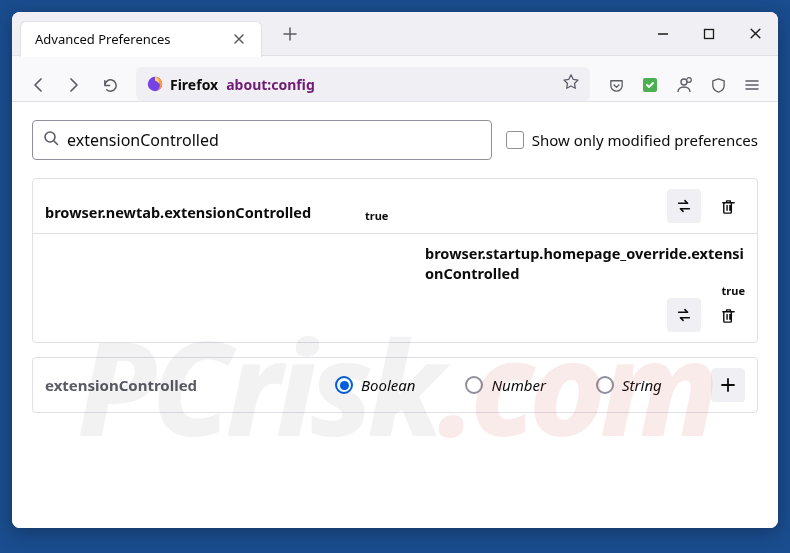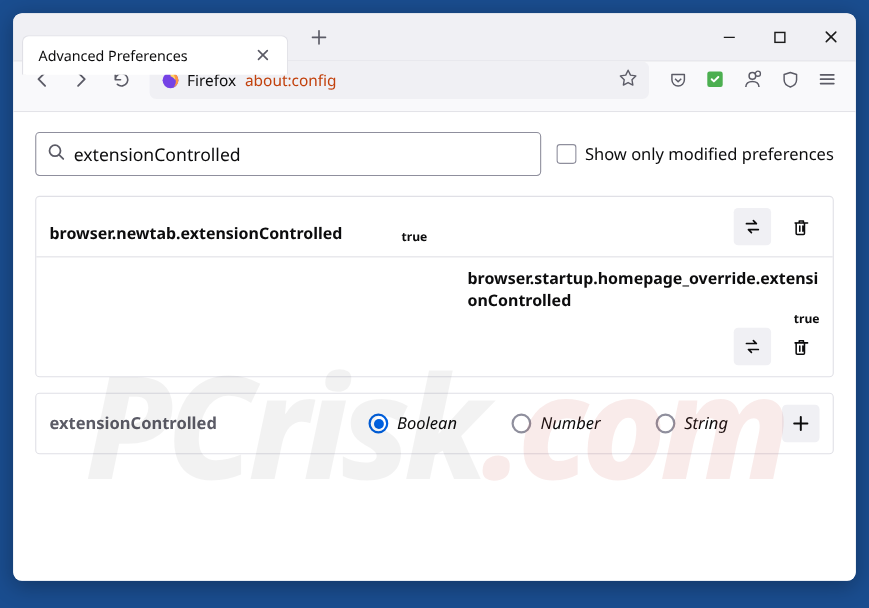--- a/index.html
+++ b/index.html
@@ -1,29 +1,29 @@
 <!DOCTYPE html>
 <html><head>
 <meta charset="utf-8">
 <style>
 * { margin:0; padding:0; box-sizing:border-box; font-family:system-ui,-apple-system,"Segoe UI",Arial,sans-serif; }
 body { background:#1a4d8f; width:790px; height:553px; overflow:hidden; }
 .window { position:absolute; left:12px; top:12px; width:766px; height:516px; background:#fff; border-radius:8px; box-shadow:0 4px 20px rgba(0,0,0,.3); display:flex; flex-direction:column; overflow:hidden; }
 .titlebar { height:44px; display:flex; align-items:center; background:#f0f0f4; border-bottom:1px solid #e0e0e6; }
-.tab { margin-left:8px; height:36px; background:#fff; border-radius:6px 6px 0 0; display:flex; align-items:center; padding:0 14px; gap:60px; font-size:13px; color:#0c0c0d; position:relative; top:16px; border:1px solid #e0e0e6; border-bottom:none; }
+.tab { margin-left:8px; height:36px; background:#fff; border-radius:6px 6px 0 0; display:flex; align-items:center; padding:0 14px; gap:60px; font-size:13px; color:#0c0c0d; position:relative; top:5px; border:1px solid #e0e0e6; border-bottom:none; }
 .tab-close { width:16px; height:16px; display:flex; align-items:center; justify-content:center; color:#5b5b66; }
 .newtab { margin-left:14px; width:28px; height:28px; display:flex; align-items:center; justify-content:center; color:#5b5b66; }
 .wincontrols { margin-left:auto; display:flex; }
 .wincontrols div { width:46px; height:44px; display:flex; align-items:center; justify-content:center; color:#1b1b1b; }
-.toolbar { height:46px; display:flex; align-items:flex-start; gap:4px; padding:0 10px; background:#f9f9fb; border-bottom:1px solid #e0e0e6; }
+.toolbar { height:46px; display:flex; align-items:flex-end; gap:4px; padding:0 10px; background:#f9f9fb; border-bottom:1px solid #e0e0e6;font-weight:bold; }
 .navbtn { width:32px; height:32px; display:flex; align-items:center; justify-content:center; color:#5b5b66; border-radius:4px; }
 .urlbar { flex:1; height:34px; background:#f0f0f4; border-radius:6px; display:flex; align-items:center; padding:0 10px; gap:8px; font-size:14px; margin:0 6px; }
 .urlbar .brand { display:flex; align-items:center; gap:6px; color:#0c0c0d; }
 .urlbar .brand svg{flex-shrink:0;}
-.urlbar .urltext { color:#c2410c; }
+.urlbar .urltext { color:#701a75; }
 .urlbar .star { margin-left:auto; color:#5b5b66; }
 .rightctrls { display:flex; gap:2px; }
 .rightctrls div { width:32px; height:32px; display:flex; align-items:center; justify-content:center; color:#5b5b66; }
 .content { flex:1; background:#fff; padding:18px 20px; position:relative; }
 .searchrow { display:flex; gap:14px; align-items:center; margin-bottom:18px; }
 .searchbox { flex:1; max-width:460px; height:40px; border:1px solid #8f8f9d; border-radius:4px; display:flex; align-items:center; padding:0 10px; gap:8px; }
 .searchbox input { border:none; outline:none; flex:1; font-size:16px; color:#0c0c0d; background:transparent; }
 .searchbox .mag { color:#5b5b66; }
 .checkbox-wrap { display:flex; align-items:center; gap:8px; font-size:15px; color:#0c0c0d; }
 .checkbox-wrap .cb { width:18px; height:18px; border:1.5px solid #8f8f9d; border-radius:3px; }

